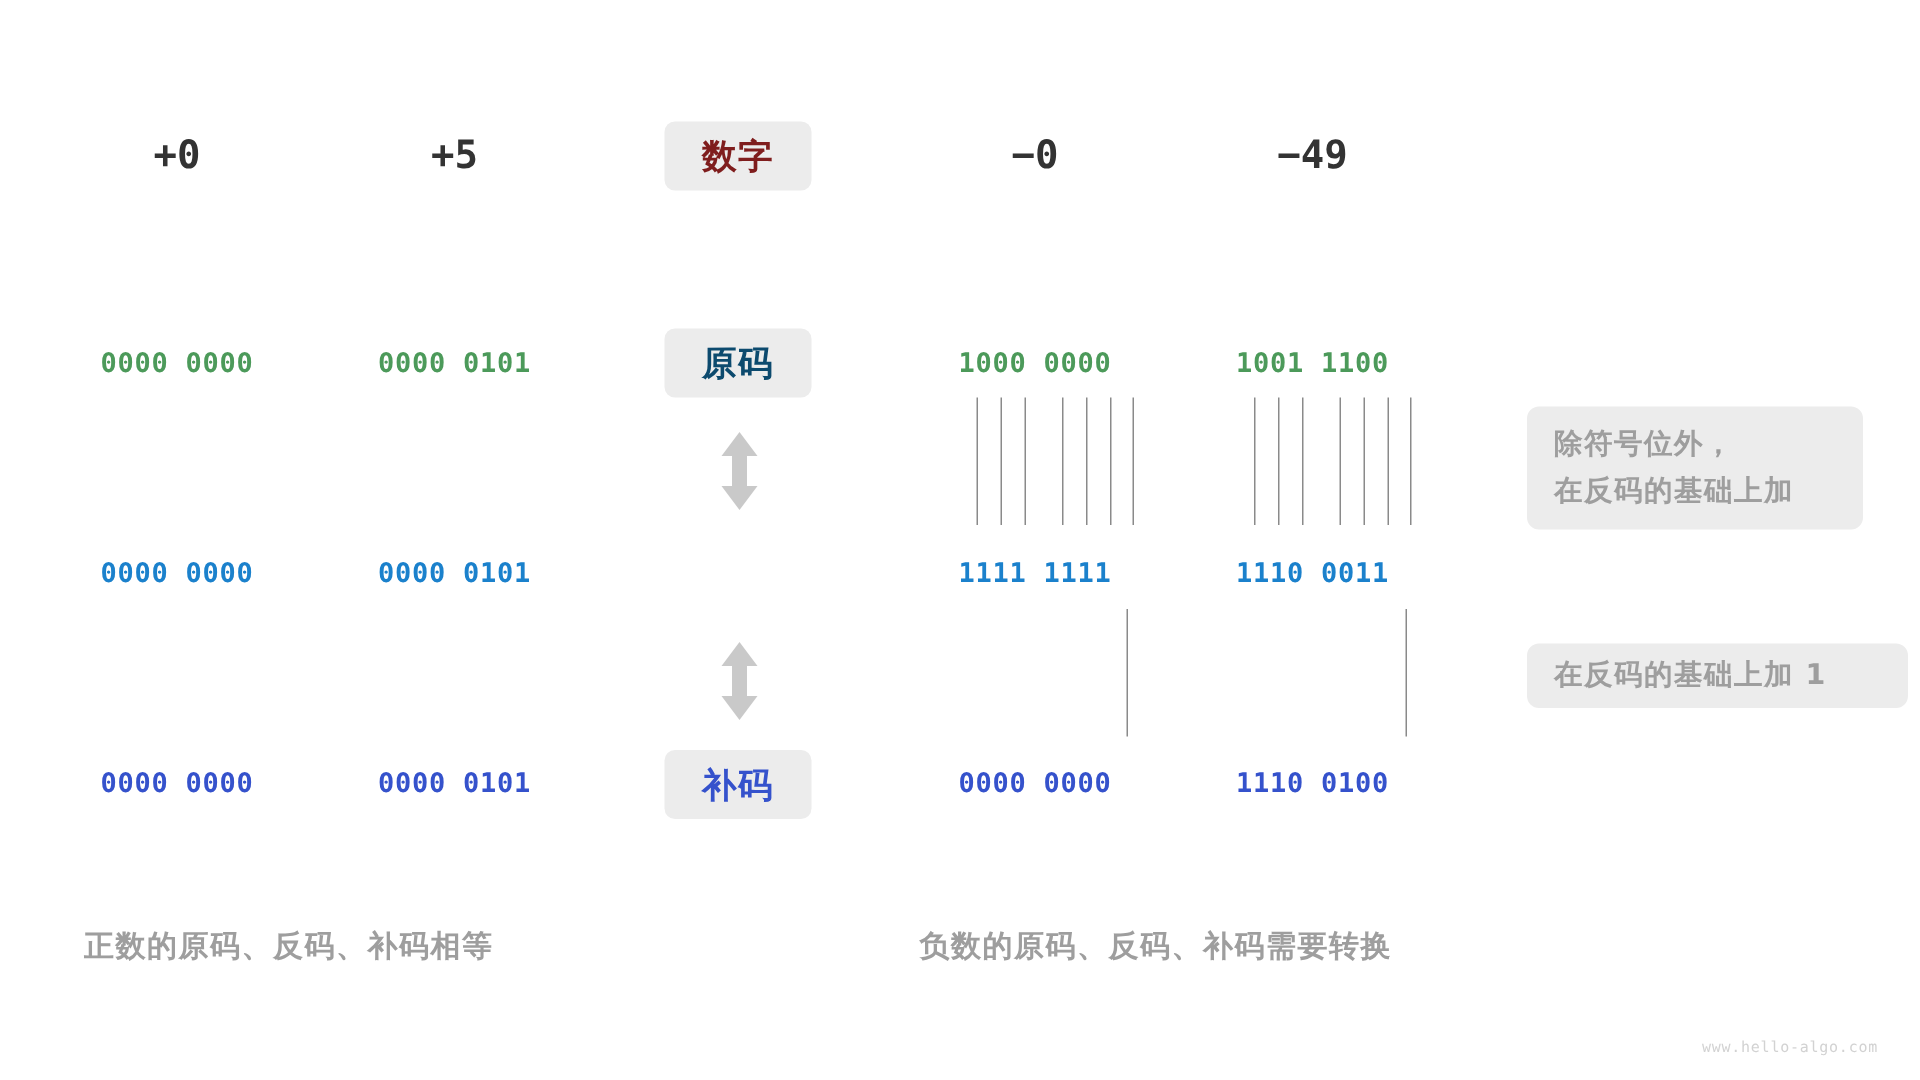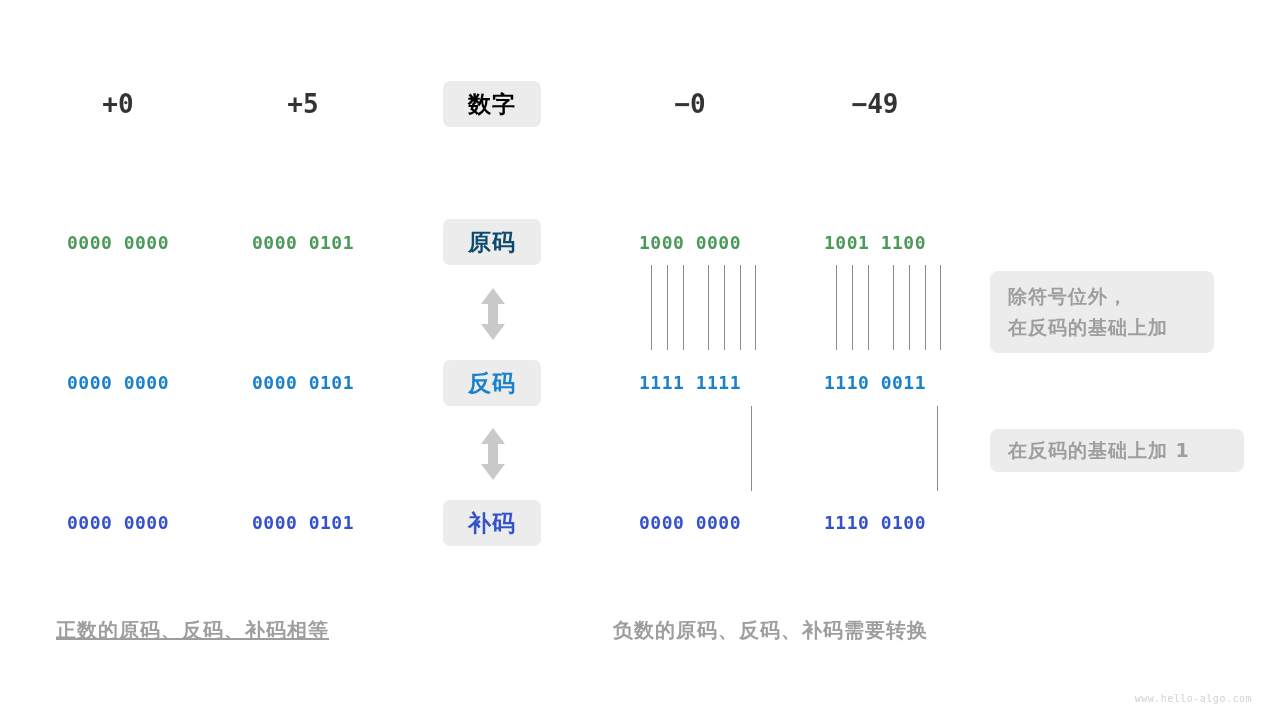--- a/index.html
+++ b/index.html
@@ -43,21 +43,21 @@
     border-radius: 7px;
     background: #ececec;
     display: flex;
     align-items: center;
     justify-content: center;
     font-family: "DejaVu Sans", sans-serif;
     font-weight: bold;
     font-size: 23px;
     letter-spacing: 1px;
   }
-  .pill-num   { top: 81px;  color: #000000; }
+  .pill-num   { top: 81px;  color: #7f1d1d; }
   .pill-yuan  { top: 219px; color: #0c4a6e; }
   .pill-fan   { top: 360px; color: #1b81cc; }
   .pill-bu    { top: 500px; color: #3552cc; }
 
   
   .bin {
     position: absolute;
     width: 200px;
     text-align: center;
     font-family: "DejaVu Sans Mono", monospace;
@@ -104,20 +104,21 @@
     border-radius: 8px;
     color: #9e9e9e;
     font-family: "DejaVu Sans", sans-serif;
     font-weight: bold;
     font-size: 19px;
     letter-spacing: 1px;
     display: flex;
     flex-direction: column;
     justify-content: center;
     box-sizing: border-box;
+    margin-left: 28px;
   }
   .note-invert {
     left: 990px;
     top: 271px;
     width: 224px;
     height: 82px;
     padding: 0 18px;
     line-height: 31px;
   }
   .note-plusone {
@@ -132,21 +133,21 @@
   
   .caption {
     position: absolute;
     top: 617px;
     color: #9e9e9e;
     font-family: "DejaVu Sans", sans-serif;
     font-weight: bold;
     font-size: 20px;
     letter-spacing: 1px;
   }
-  .cap-left  { left: 56px; text-decoration: underline;  }
+  .cap-left  { left: 56px;  }
   .cap-right { left: 613px; }
 
   
   .watermark {
     position: absolute;
     right: 28px;
     bottom: 16px;
     color: #d2d2d2;
     font-family: "DejaVu Sans Mono", monospace;
     font-size: 10px;
@@ -158,21 +159,20 @@
 
 <div id="canvas">
 
   <div class="num-head" style="left:28px">+0</div>
   <div class="num-head" style="left:213px">+5</div>
   <div class="num-head" style="left:600px">−0</div>
   <div class="num-head" style="left:785px">−49</div>
 
   <div class="pill pill-num">数字</div>
   <div class="pill pill-yuan">原码</div>
-  <div class="pill pill-fan">反码</div>
   <div class="pill pill-bu">补码</div>
 
   <div class="bin row1 col-a c-green">0000 0000</div>
   <div class="bin row1 col-b c-green">0000 0101</div>
   <div class="bin row1 col-c c-green">1000 0000</div>
   <div class="bin row1 col-d c-green">1001 1100</div>
 
   <div class="bin row2 col-a c-blue">0000 0000</div>
   <div class="bin row2 col-b c-blue">0000 0101</div>
   <div class="bin row2 col-c c-blue">1111 1111</div>

